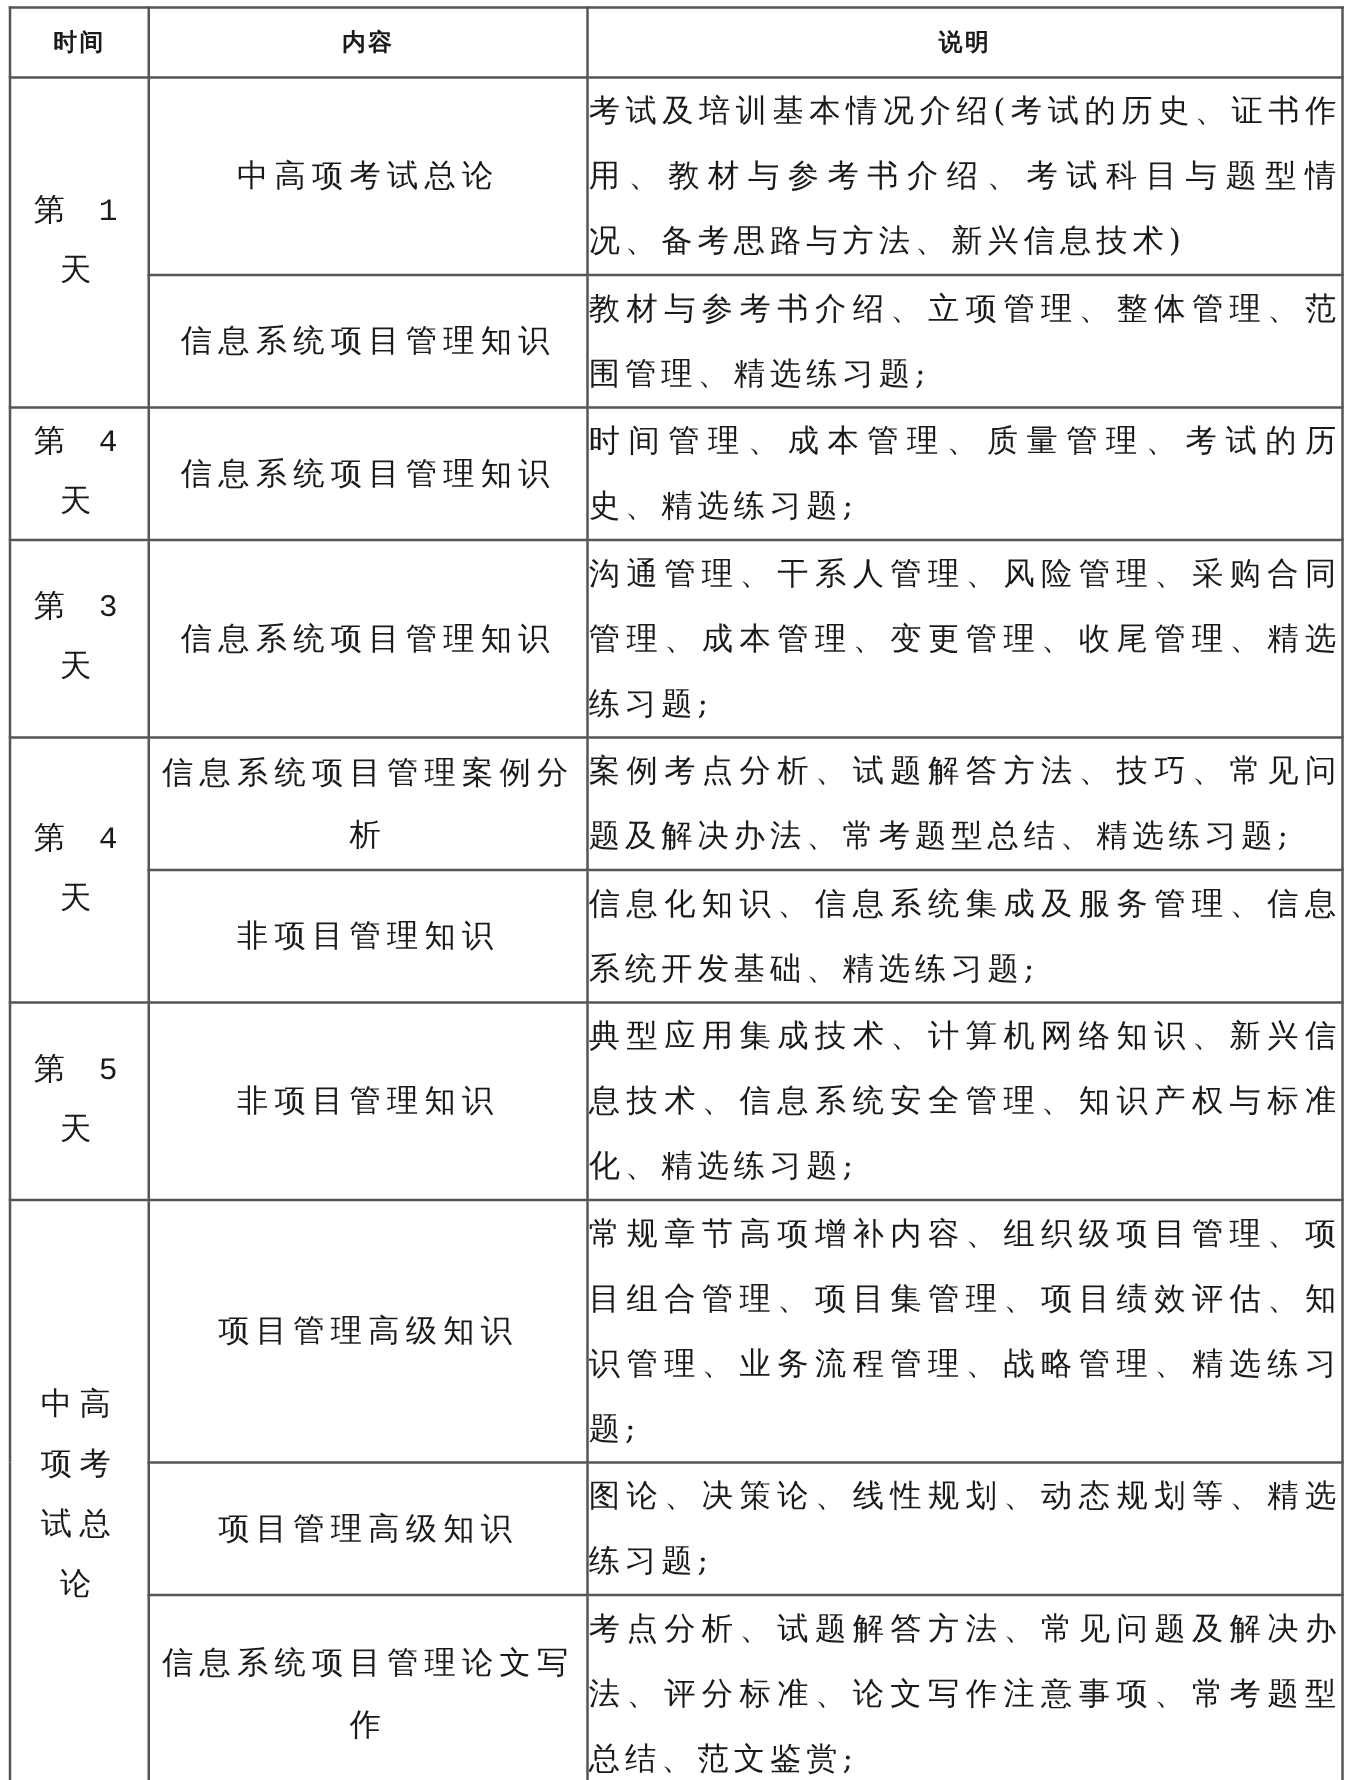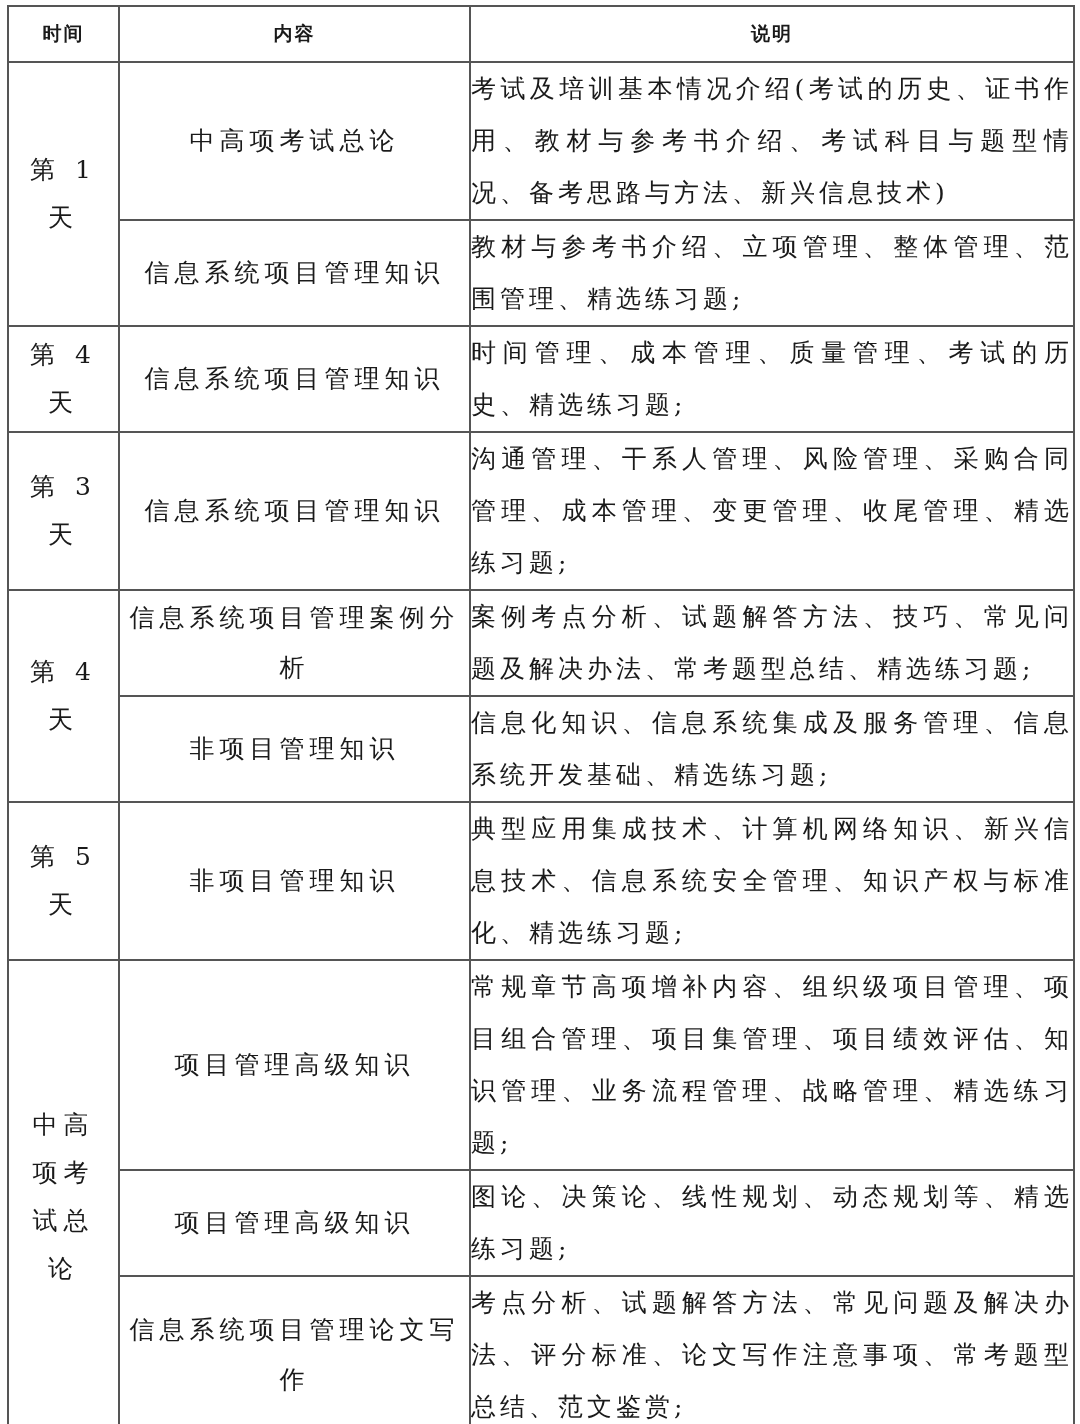--- a/index.html
+++ b/index.html
@@ -9,21 +9,21 @@
          border-collapse: collapse; table-layout: fixed; }
   table.schedule td, table.schedule th { border: 2px solid #555; padding: 0; }
   col.c-time { width: 111px; }
   col.c-content { width: 351px; }
   col.c-desc { width: 604px; }
   th { height: 54px; font-size: 19px; font-weight: bold; text-align: center;
        font-family: "DejaVu Sans", "Liberation Sans", sans-serif; letter-spacing: 2px; }
   td.time { text-align: center; vertical-align: middle; font-size: 25px; letter-spacing: 6px; line-height: 48px; }
   td.content { text-align: center; vertical-align: middle; font-size: 25px; letter-spacing: 5px; line-height: 50px; padding: 0 8px; margin-top: 44px; }
   td.desc { text-align: left; vertical-align: middle; font-size: 25px; letter-spacing: 4px; line-height: 52px; padding: 0 10px 0 14px; text-align: justify; }
-  .nowrap-time { display: inline-block; width: 90px; }
+  .nowrap-time { display: inline-block; width: 90px; font-family: Liberation Mono, monospace; }
 </style>
 </head>
 <body>
 
 <table class="schedule">
   <colgroup>
       <col class="c-time">
       <col class="c-content">
       <col class="c-desc">
     </colgroup>

